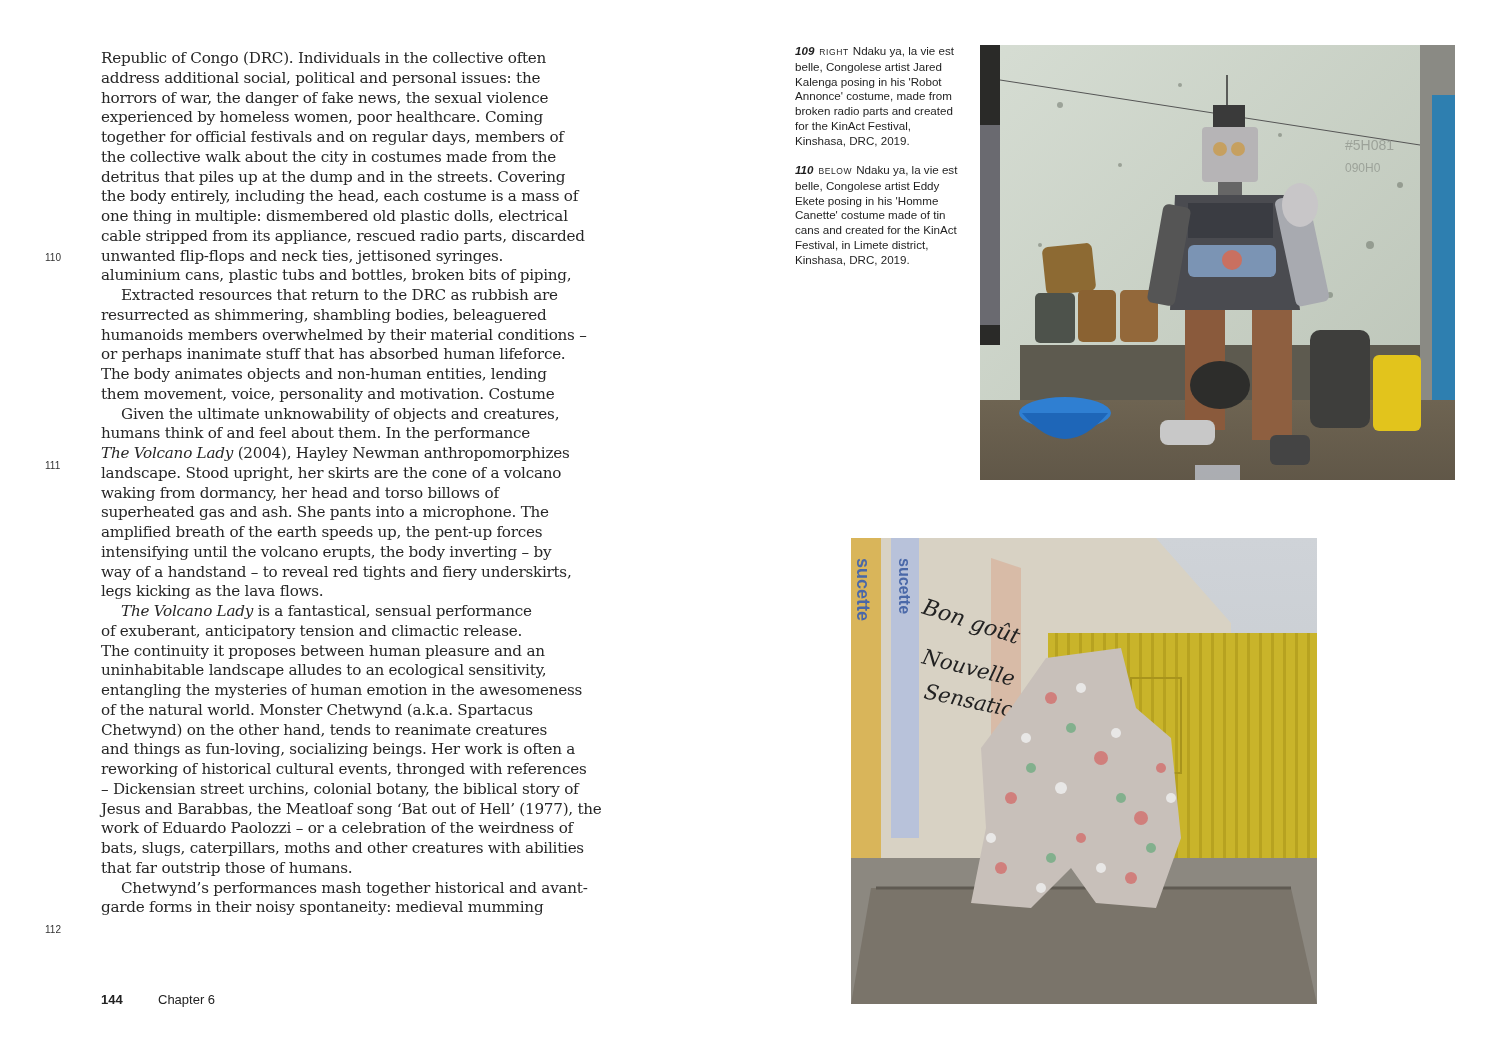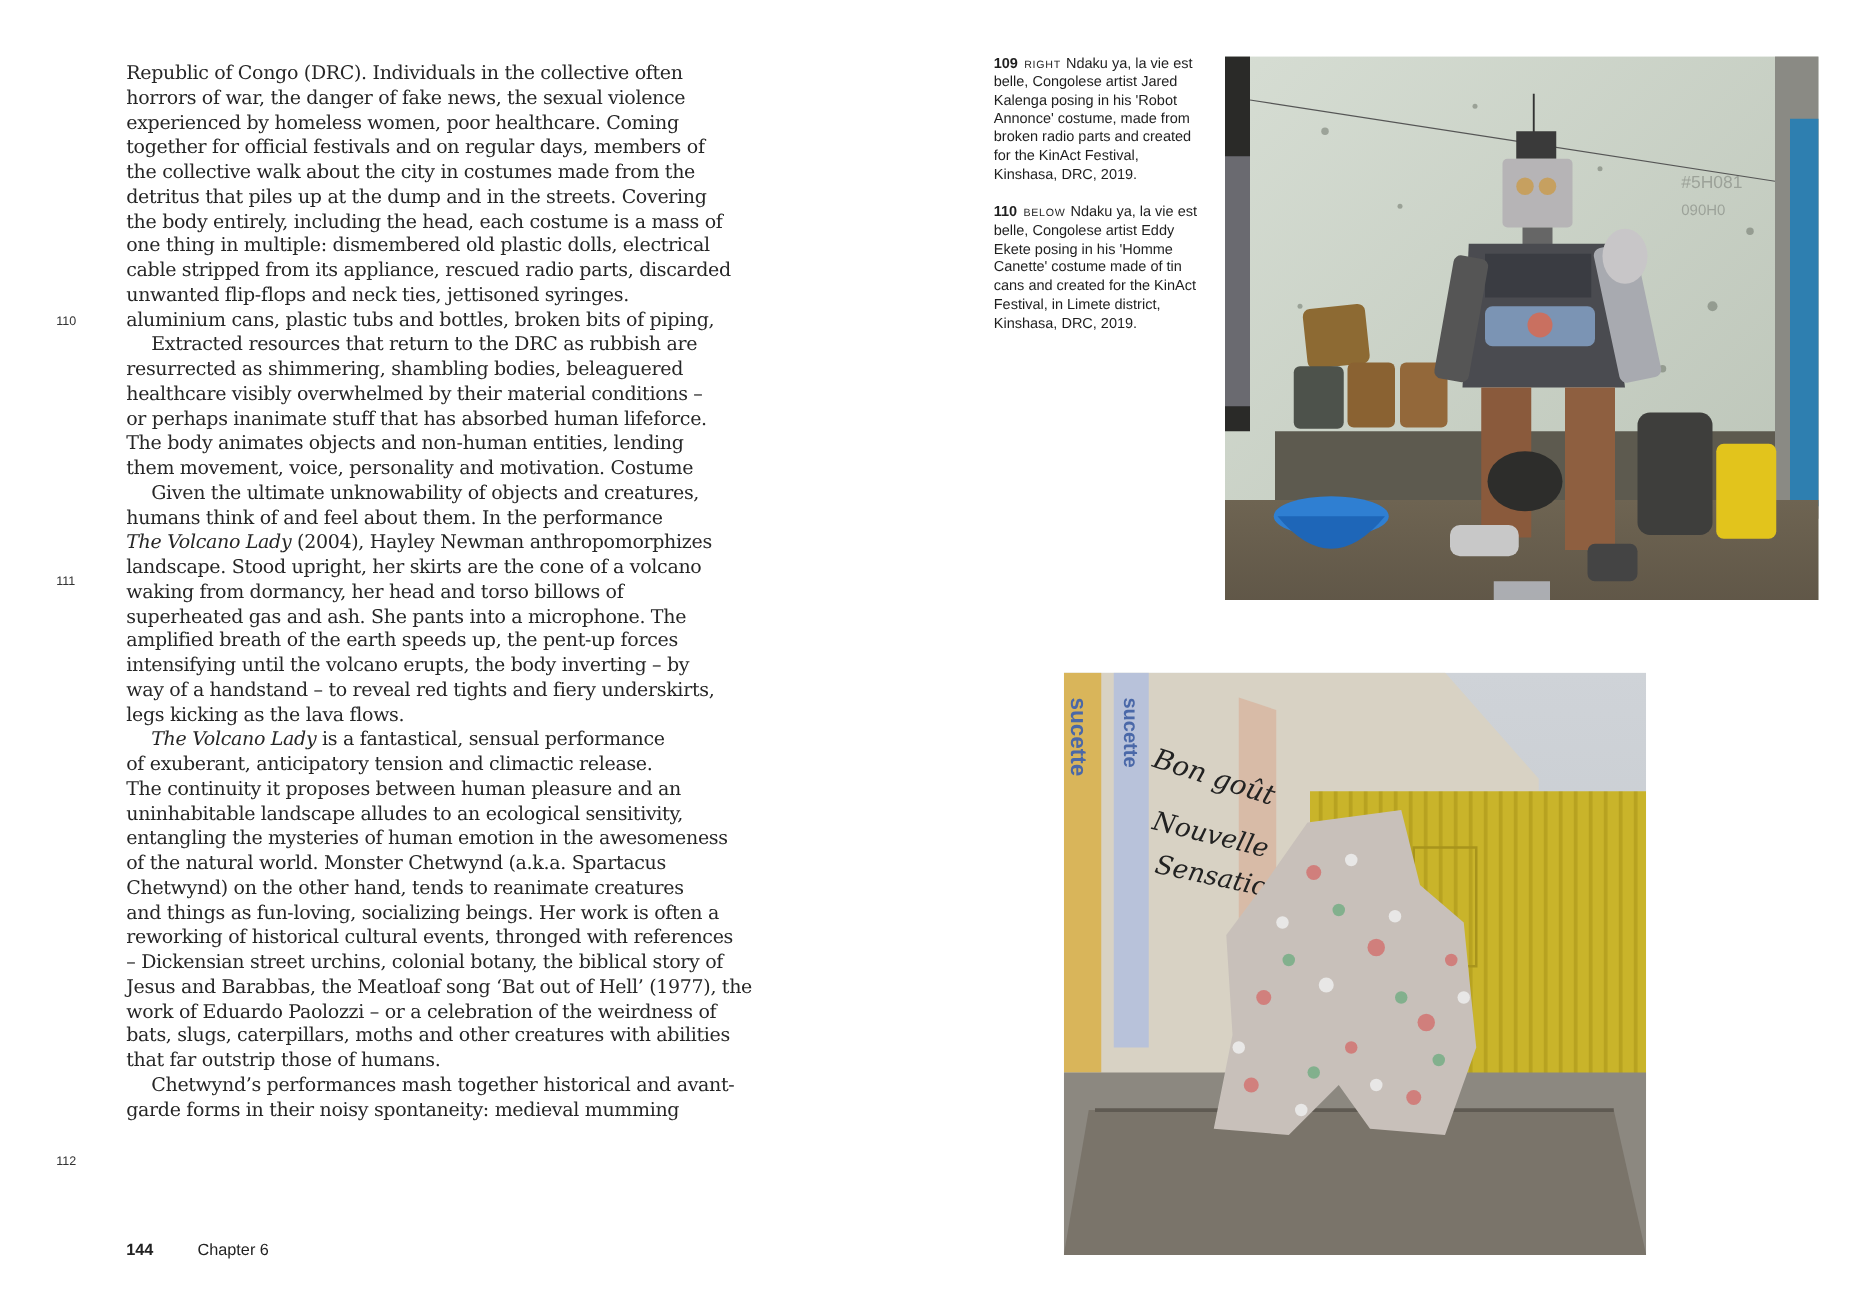--- a/index.html
+++ b/index.html
@@ -22,43 +22,44 @@
   }
   .folio {
     position: absolute; top: 992px; font-family: "Liberation Sans", sans-serif; font-size: 13px; color: #222;
   }
   .folio .num { position: absolute; left: 101px; font-weight: bold; }
   .folio .chap { position: absolute; left: 158px; white-space: nowrap; }
   .caption {
     position: absolute; left: 795px; width: 170px;
     font-family: "Liberation Sans", sans-serif; font-size: 11.6px; line-height: 14.8px; color: #1e1e1e;
   }
-  .caption .cnum { font-weight: bold; }
+  .caption .cnum { font-weight: bold; font-style: italic; }
   .caption .cpos { font-size: 8.5px; letter-spacing: 0.6px; margin: 0 4px 0 5px; }
   .photo { position: absolute; overflow: hidden; }
   .photo svg { display: block; }
 </style>
 </head>
 <body>
 
 <div class="body-text" id="body-text">
     <span class="line"><span>Republic of Congo (DRC). Individuals in the collective often</span></span>
+    <span class="line"><span>address additional social, political and personal issues: the</span></span>
     <span class="line"><span>horrors of war, the danger of fake news, the sexual violence</span></span>
     <span class="line"><span>experienced by homeless women, poor healthcare. Coming</span></span>
     <span class="line"><span>together for official festivals and on regular days, members of</span></span>
     <span class="line"><span>the collective walk about the city in costumes made from the</span></span>
     <span class="line"><span>detritus that piles up at the dump and in the streets. Covering</span></span>
     <span class="line"><span>the body entirely, including the head, each costume is a mass of</span></span>
     <span class="line"><span>one thing in multiple: dismembered old plastic dolls, electrical</span></span>
     <span class="line"><span>cable stripped from its appliance, rescued radio parts, discarded</span></span>
     <span class="line"><span>unwanted flip-flops and neck ties, jettisoned syringes.</span></span>
     <span class="line"><span>aluminium cans, plastic tubs and bottles, broken bits of piping,</span></span>
     <span class="line indent"><span>Extracted resources that return to the DRC as rubbish are</span></span>
     <span class="line"><span>resurrected as shimmering, shambling bodies, beleaguered</span></span>
-    <span class="line"><span>healthcare visibly overwhelmed by their material conditions –</span></span>
+    <span class="line"><span>humanoids members overwhelmed by their material conditions –</span></span>
     <span class="line"><span>or perhaps inanimate stuff that has absorbed human lifeforce.</span></span>
     <span class="line"><span>The body animates objects and non-human entities, lending</span></span>
     <span class="line"><span>them movement, voice, personality and motivation. Costume</span></span>
     <span class="line indent"><span>Given the ultimate unknowability of objects and creatures,</span></span>
     <span class="line"><span>humans think of and feel about them. In the performance</span></span>
     <span class="line"><em>The Volcano Lady</em><span> (2004), Hayley Newman anthropomorphizes</span></span>
     <span class="line"><span>landscape. Stood upright, her skirts are the cone of a volcano</span></span>
     <span class="line"><span>waking from dormancy, her head and torso billows of</span></span>
     <span class="line"><span>superheated gas and ash. She pants into a microphone. The</span></span>
     <span class="line"><span>amplified breath of the earth speeds up, the pent-up forces</span></span>

